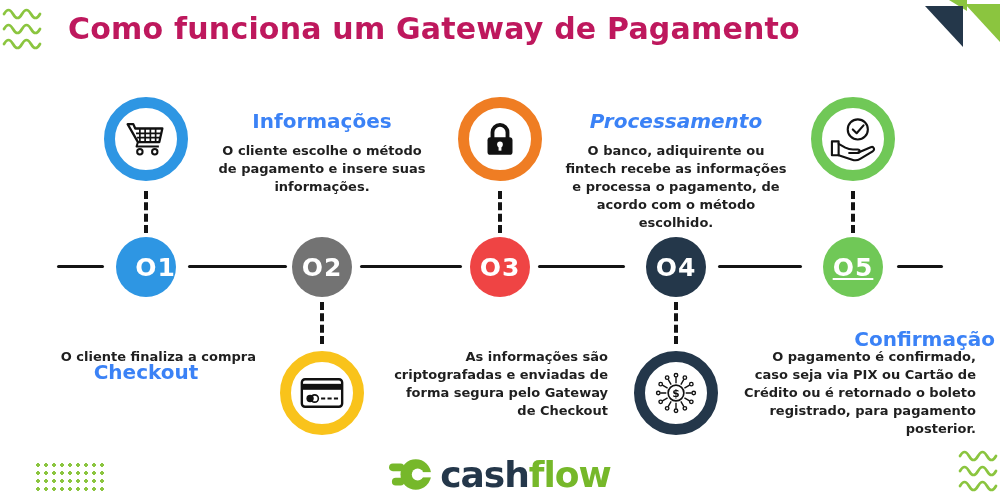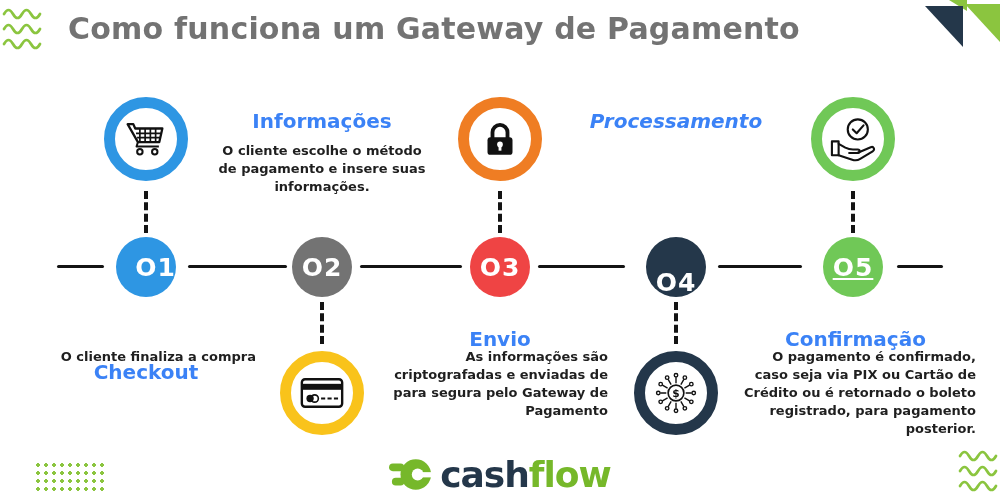--- a/index.html
+++ b/index.html
@@ -6,21 +6,21 @@
   html,body { background:#ffffff; }
   #canvas {
     position:relative; width:1000px; height:500px; background:#ffffff;
     overflow:hidden; font-family:"DejaVu Sans","Liberation Sans",sans-serif;
   }
   .abs { position:absolute; }
 
   
   .main-title {
     position:absolute; top:11px; left:0; width:868px; text-align:center;
-    font-size:30px; font-weight:700; color:#737373; letter-spacing:0.2px;
+    font-size:30px; font-weight:700; color:#be185d; letter-spacing:0.2px;
   }
 
   
   .seg { position:absolute; top:265px; height:3px; background:#141414; border-radius:2px; }
 
   .num-circle {
     position:absolute; top:237px; width:60px; height:60px; border-radius:50%;
     display:flex; align-items:center; justify-content:center;
     color:#ffffff; font-size:25px; font-weight:700; letter-spacing:1px;
   }
@@ -141,25 +141,25 @@
       <path d="M15 23 v-7 a9 9 0 0 1 18 0 v7" fill="none" stroke="#111" stroke-width="4.6"></path>
       <rect x="9" y="22" width="30" height="21" rx="3.5" fill="#111"></rect>
       <circle cx="24" cy="30.5" r="3.4" fill="#fff"></circle>
       <rect x="22.3" y="31.5" width="3.4" height="6.5" fill="#fff"></rect>
     </svg>
   </div>
   <div class="dash-v dash-top" style="left:498px;"></div>
   <div class="num-circle c3" style="left:470px;">
     <span>O3</span>
   </div>
-  <div class="step-title tb" style="left:390px;width:220px;">Envio</div>
-  <div class="step-desc db" style="left:392px;width:216px;">As informações são criptografadas e enviadas de para segura pelo Gateway de Pagamento</div>
+  <div class="step-desc db" style="left:392px;width:216px;">As informações são criptografadas e enviadas de forma segura pelo Gateway de Checkout</div>
 
   <div class="step-title tt" style="left:566px;width:220px;font-style:italic;">Processamento</div>
-  <div class="num-circle c4" style="left:646px;align-items:flex-end;">
+  <div class="step-desc dt" style="left:561px;width:230px;">O banco, adiquirente ou fintech recebe as informações e processa o pagamento, de acordo com o método escolhido.</div>
+  <div class="num-circle c4" style="left:646px;">
     <span>O4</span>
   </div>
   <div class="dash-v dash-bottom" style="left:674px;"></div>
   <div class="ring ring-bottom r4" style="left:634px;">
     <svg width="48" height="48" viewBox="0 0 52 52">
       <circle cx="26" cy="26" r="8.5" fill="none" stroke="#111" stroke-width="1.8"></circle>
       <text x="26" y="30.2" font-size="11.5" text-anchor="middle" font-weight="bold" fill="#111" font-family="DejaVu Sans, sans-serif">$</text>
       <g stroke="#111" stroke-width="1.5" fill="none">
         <path d="M36.5 26 H43 M35.1 31.25 L40.7 34.5 M31.25 35.1 L34.5 40.7 M26 36.5 V43 M20.75 35.1 L17.5 40.7 M16.9 31.25 L11.3 34.5 M15.5 26 H9 M16.9 20.75 L11.3 17.5 M20.75 16.9 L17.5 11.3 M26 15.5 V9 M31.25 16.9 L34.5 11.3 M35.1 20.75 L40.7 17.5"></path>
         <circle cx="45.2" cy="26" r="1.9"></circle>
@@ -186,21 +186,21 @@
         <rect x="4" y="26.5" width="7" height="14.5"></rect>
         <path d="M11 29 l7 4 c2.5 1.3 5 2 8 2 h5 c2.6 0 2.6 3.6 0 3.6 h-9"></path>
         <path d="M31 38.4 l13.5 -5.8 c3 -1.3 4.8 2.4 2 4.2 l-13 8 c-2.5 1.5 -5.5 1.8 -8.3 0.8 L11 41"></path>
       </g>
     </svg>
   </div>
   <div class="dash-v dash-top" style="left:851px;"></div>
   <div class="num-circle c5" style="left:823px;">
     <span>O5</span>
   </div>
-  <div class="step-title tb" style="left:743px;width:225px;">Confirmação</div>
+  <div class="step-title tb" style="left:770px;width:225px;text-align:right;">Confirmação</div>
   <div class="step-desc db" style="left:735px;width:241px;">O pagamento é confirmado, caso seja via PIX ou Cartão de Crédito ou é retornado o boleto registrado, para pagamento posterior.</div>
 
   <div class="logo-row">
     <svg width="44" height="42" viewBox="0 0 46 44">
       <rect x="0" y="10" width="16" height="8" rx="4" fill="#76B82A"></rect>
       <rect x="3" y="25" width="13" height="8" rx="4" fill="#76B82A"></rect>
       <circle cx="28" cy="21.5" r="16" fill="#76B82A"></circle>
       <circle cx="30" cy="21.5" r="6.2" fill="#ffffff"></circle>
       <rect x="32" y="19" width="14" height="5.5" fill="#ffffff"></rect>
     </svg>

